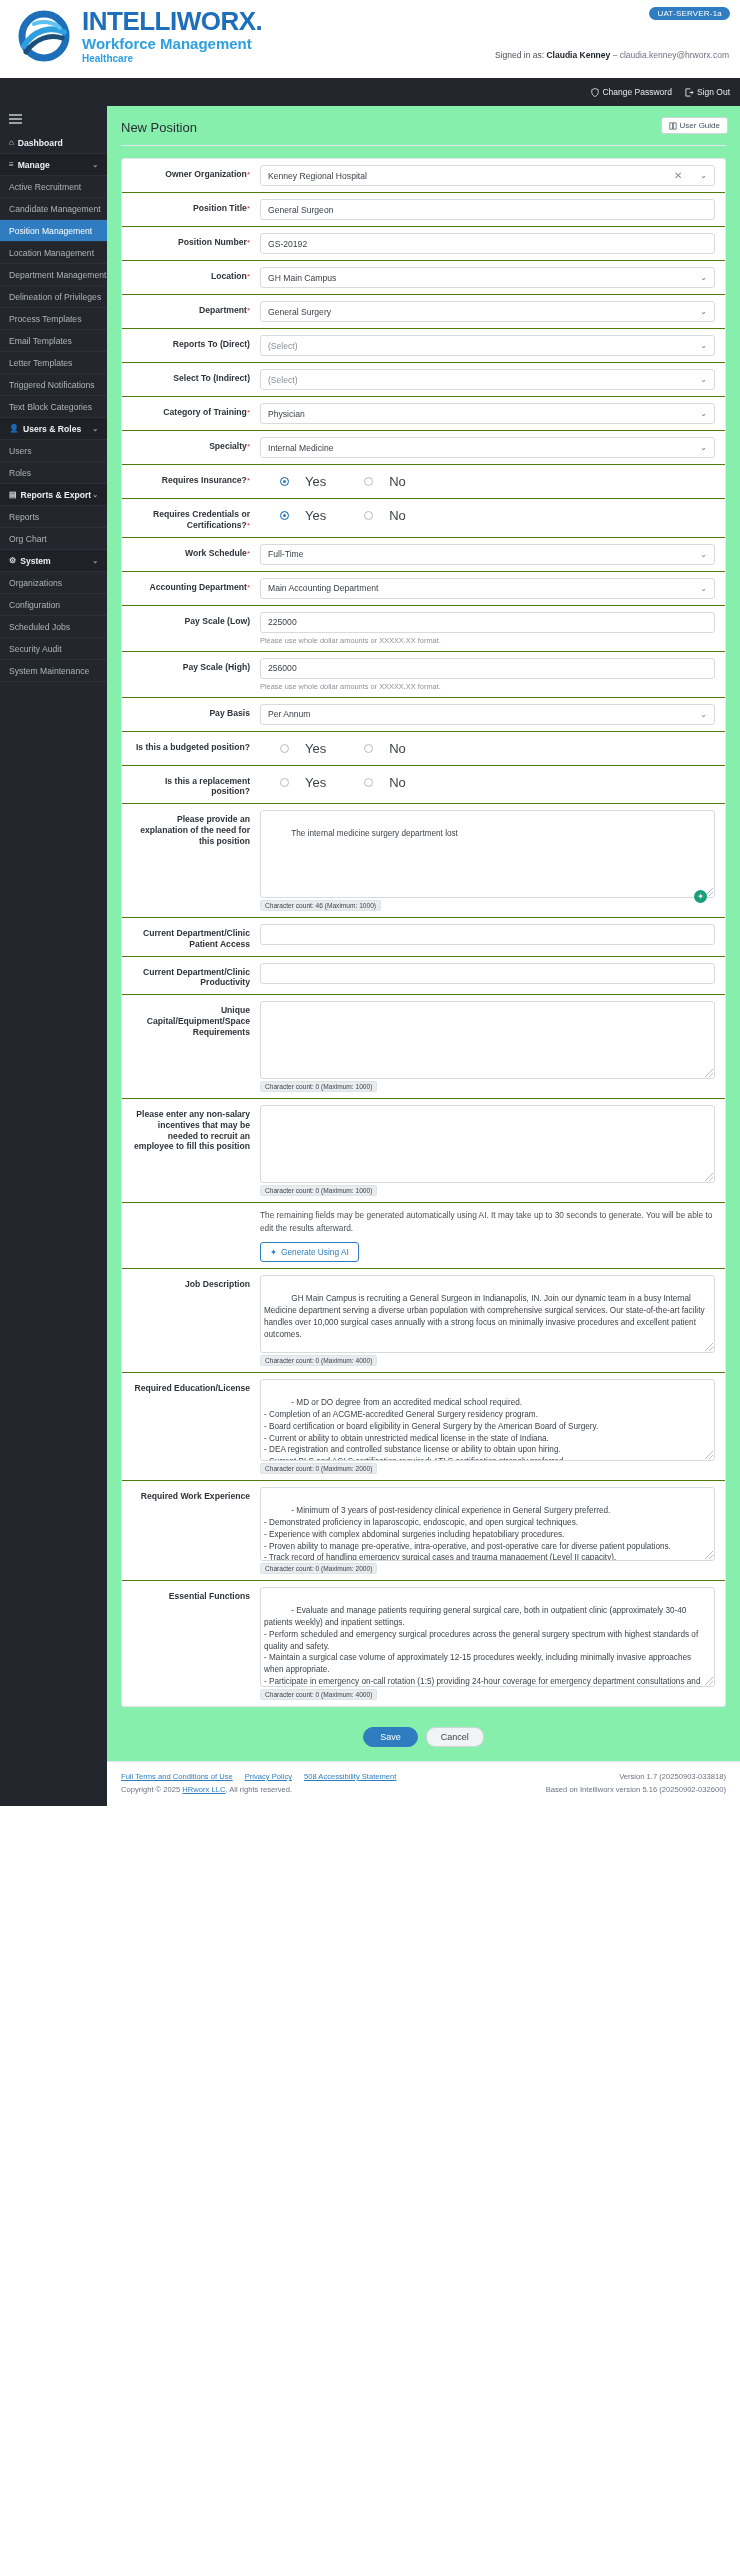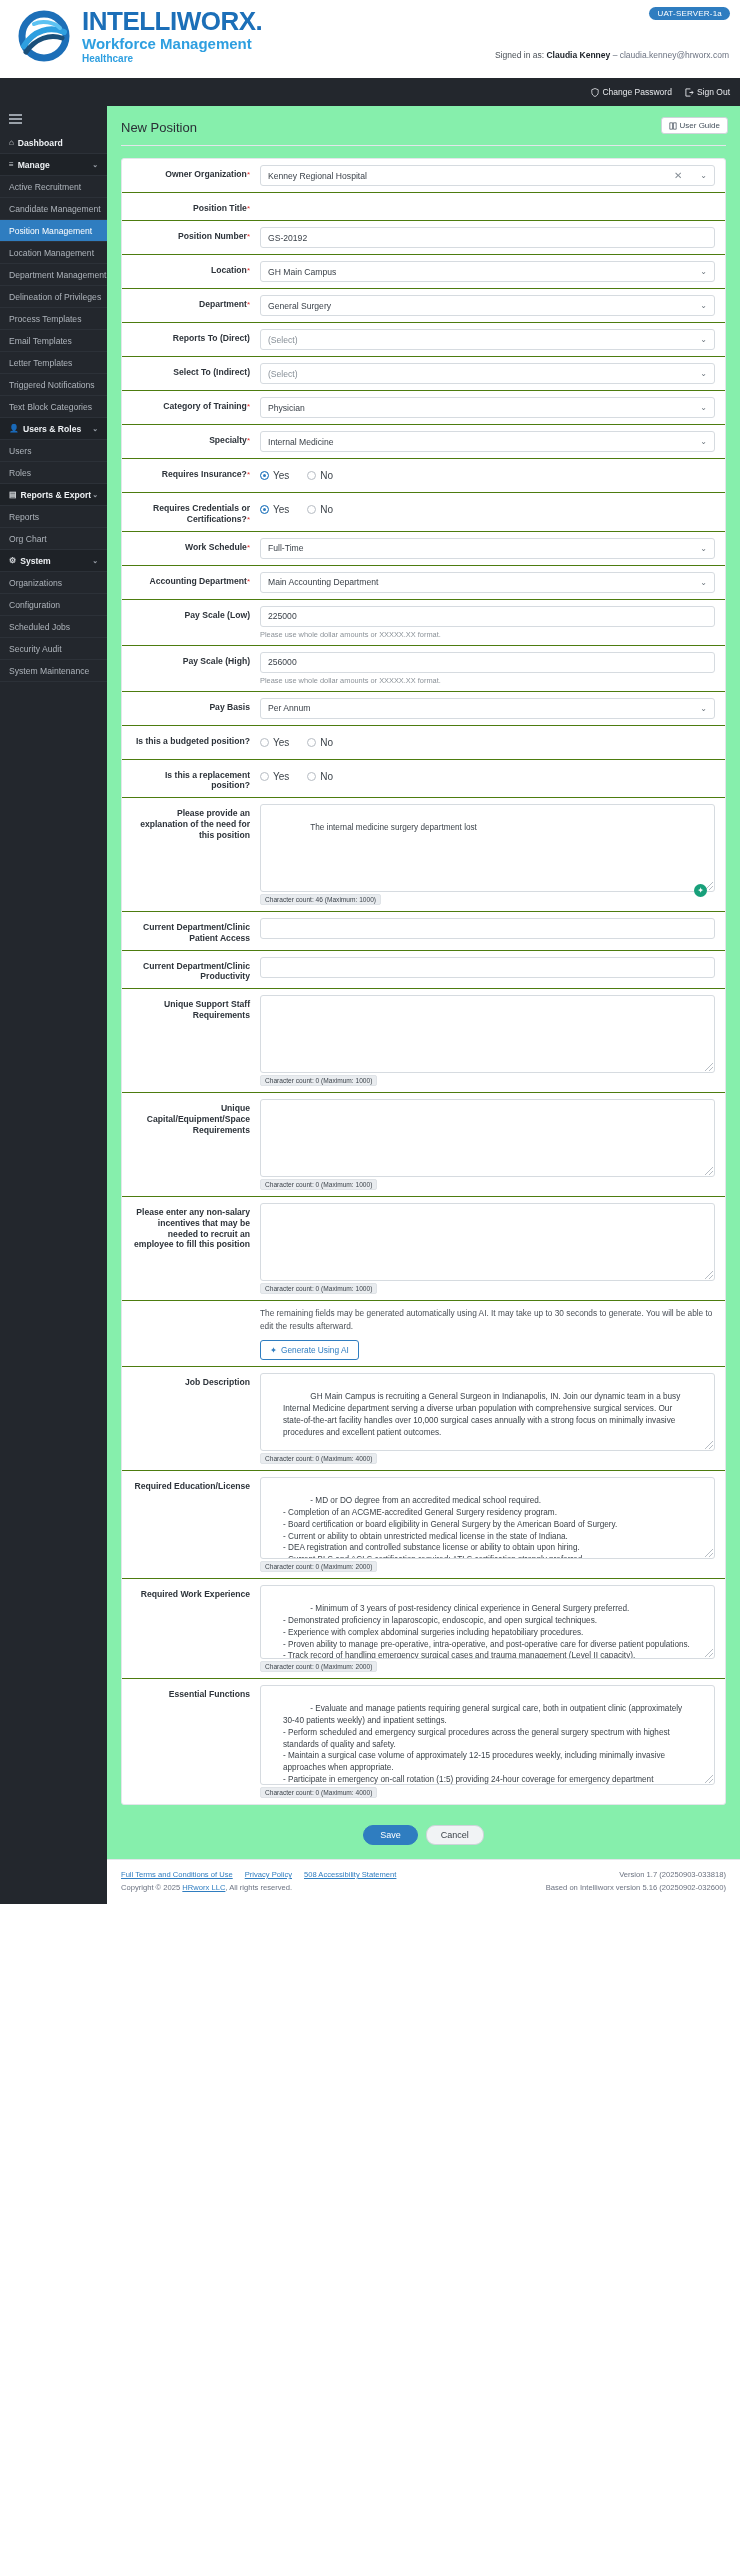--- a/index.html
+++ b/index.html
@@ -100,31 +100,31 @@
     background:#fff; font-size:8.6px; color:#383f47;
     display:flex; align-items:center; padding:0 7px;
   }
   .inp.sel { justify-content:space-between; }
   .inp .ph { color:#868e96; }
   .inp .caret { color:#6c757d; font-size:8px; margin-left:6px; }
   .inp .clear { color:#868e96; font-size:10px; margin-left:auto; padding-right:6px; }
   .helper { font-size:7.4px; color:#8b9298; margin-top:3px; }
 
   .radios { display:flex; align-items:center; gap:18px; height:21px; }
-  .radio { display:flex; align-items:center; gap:4px; font-size:10px; color:#3b4249; cursor:pointer;}
+  .radio { display:flex; align-items:center; gap:16px; font-size:13px; color:#3b4249; cursor:pointer;margin-left:20px;}
   .dot {
     width:9px; height:9px; border-radius:50%; border:1.3px solid #b6bcc3; background:#fff;
     flex:none; position:relative;
   }
   .dot.on { border-color:#2f7dc0; background:#2f7dc0; box-shadow:inset 0 0 0 2px #fff; }
 
   .ta-wrap { position:relative; }
   .ta {
     width:100%; border:1px solid #d6dbe0; border-radius:3px; background:#fff;
-    font-size:8.2px; color:#3c434a; line-height:1.45; padding:5px 22px;
+    font-size:8.2px; color:#3c434a; line-height:1.45; padding:5px 3px;
     overflow:hidden; position:relative; white-space:pre-wrap;
   }
   .ta .resize {
     position:absolute; right:1px; bottom:1px; width:8px; height:8px;
     background:
       linear-gradient(135deg, transparent 45%, #b7bdc4 45%, #b7bdc4 55%, transparent 55%),
       linear-gradient(135deg, transparent 70%, #b7bdc4 70%, #b7bdc4 80%, transparent 80%);
   }
   .charcount {
     display:inline-block; margin-top:2px; font-size:6.6px; color:#3e454c;
@@ -343,20 +343,25 @@
             <span style="display:flex;align-items:center;gap:6px;margin-left:auto;">
               <span class="clear">✕</span>
               <span class="caret">⌄</span>
             </span>
           </div>
         </div>
       </div>
 
       <div class="frow">
         <div class="flabel"><span>Position Title</span><span class="req">*</span></div>
+        <div class="fctl">
+          <div class="inp">
+            <span>General Surgeon</span>
+          </div>
+        </div>
       </div>
 
       <div class="frow">
         <div class="flabel"><span>Position Number</span><span class="req">*</span></div>
         <div class="fctl">
           <div class="inp">
             <span>GS-20192</span>
           </div>
         </div>
       </div>
@@ -558,30 +563,20 @@
 
       <div class="frow">
         <div class="flabel"><span>Current Department/Clinic Productivity</span></div>
         <div class="fctl">
           <div class="inp">
             <span></span>
           </div>
         </div>
       </div>
 
-      <div class="frow">
-        <div class="flabel"><span>Unique Support Staff Requirements</span></div>
-        <div class="fctl">
-          <div class="ta" style="height:78px;">
-            <span></span>
-            <span class="resize"></span>
-          </div>
-          <div class="charcount">Character count: 0 (Maximum: 1000)</div>
-        </div>
-      </div>
 
       <div class="frow">
         <div class="flabel"><span>Unique Capital/Equipment/Space Requirements</span></div>
         <div class="fctl">
           <div class="ta" style="height:78px;">
             <span></span>
             <span class="resize"></span>
           </div>
           <div class="charcount">Character count: 0 (Maximum: 1000)</div>
         </div>

